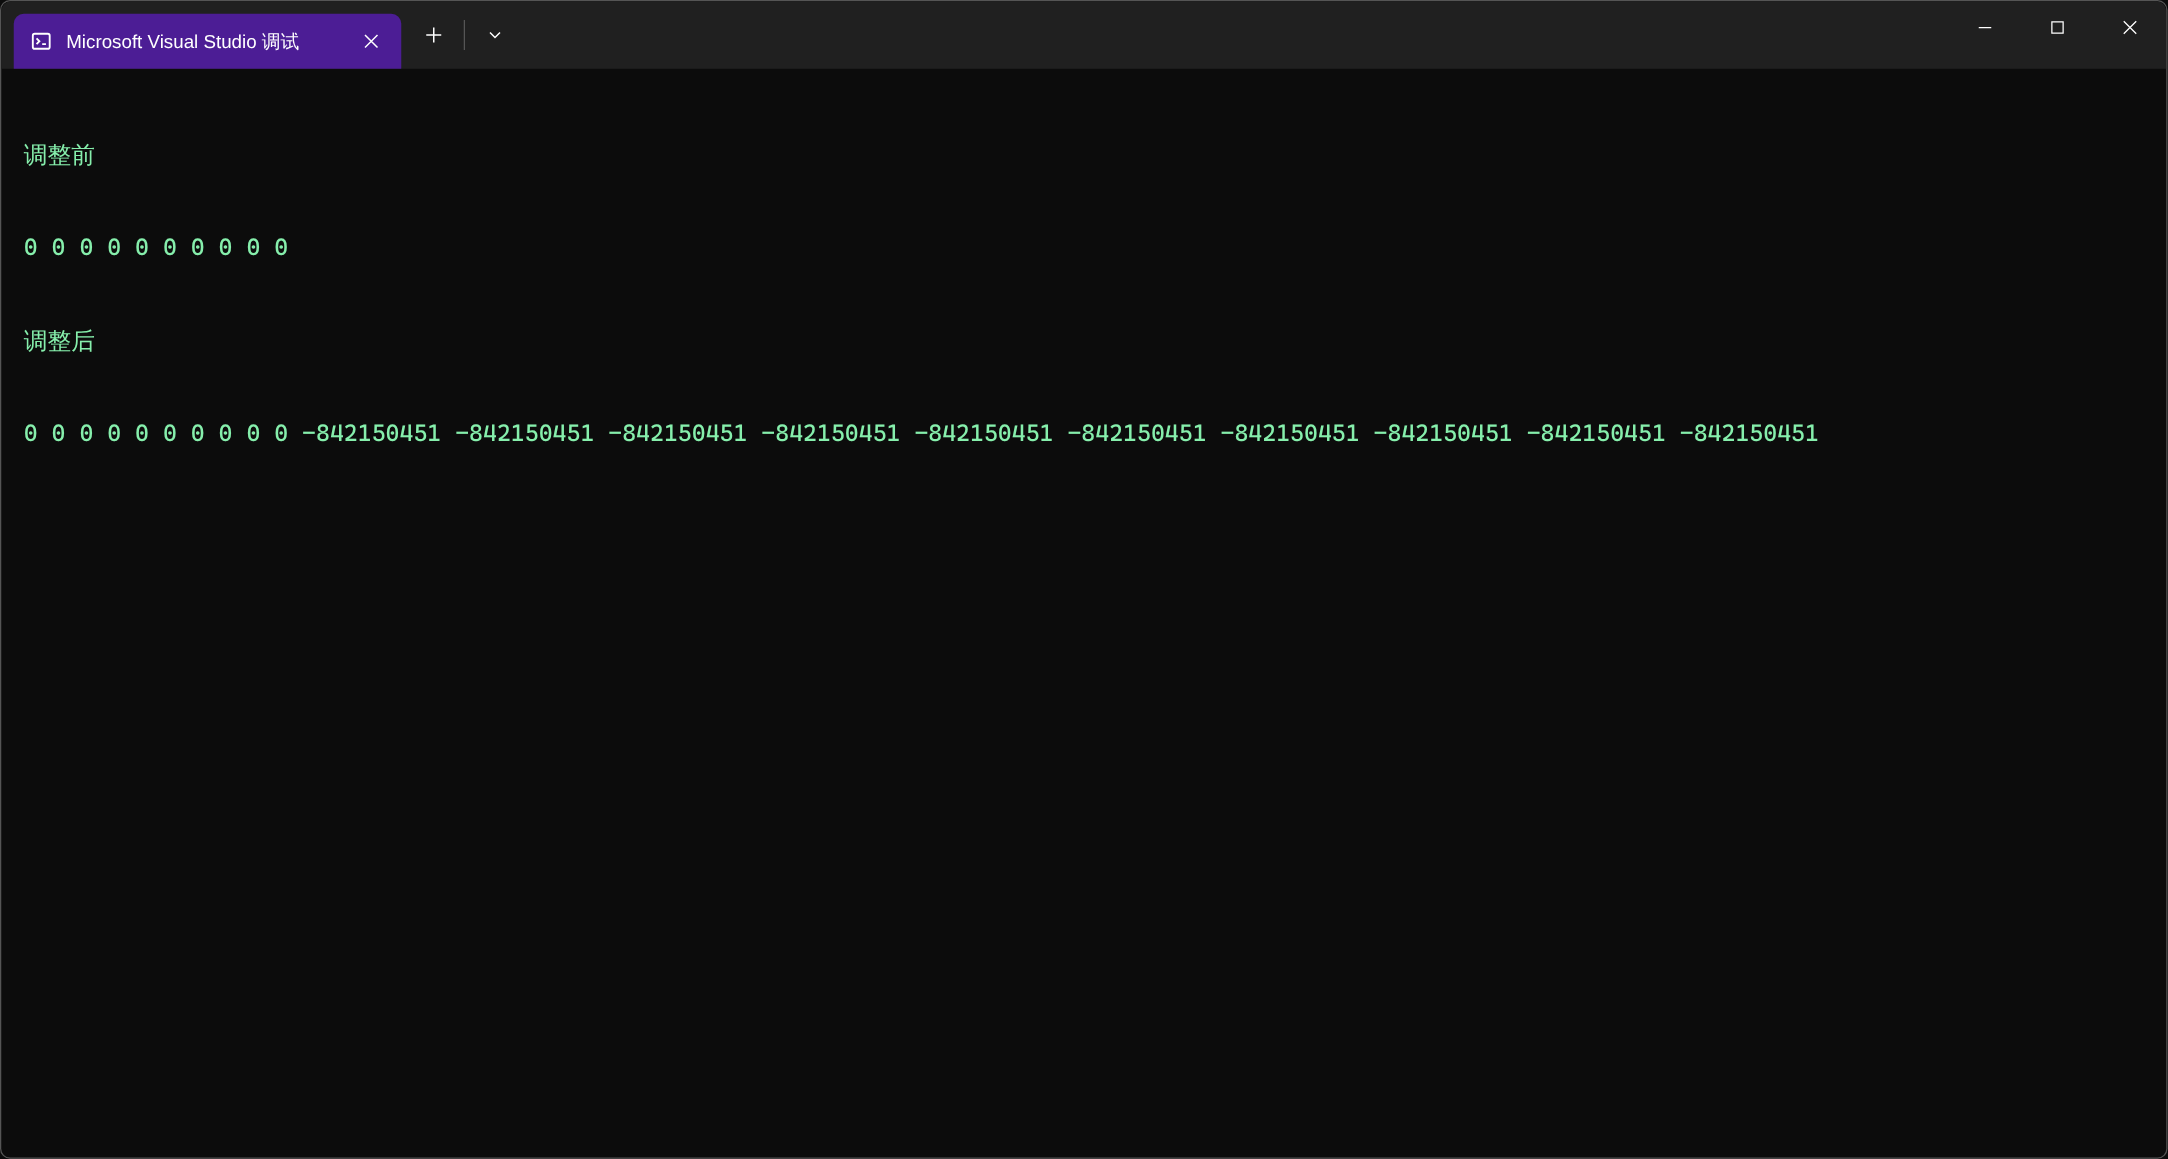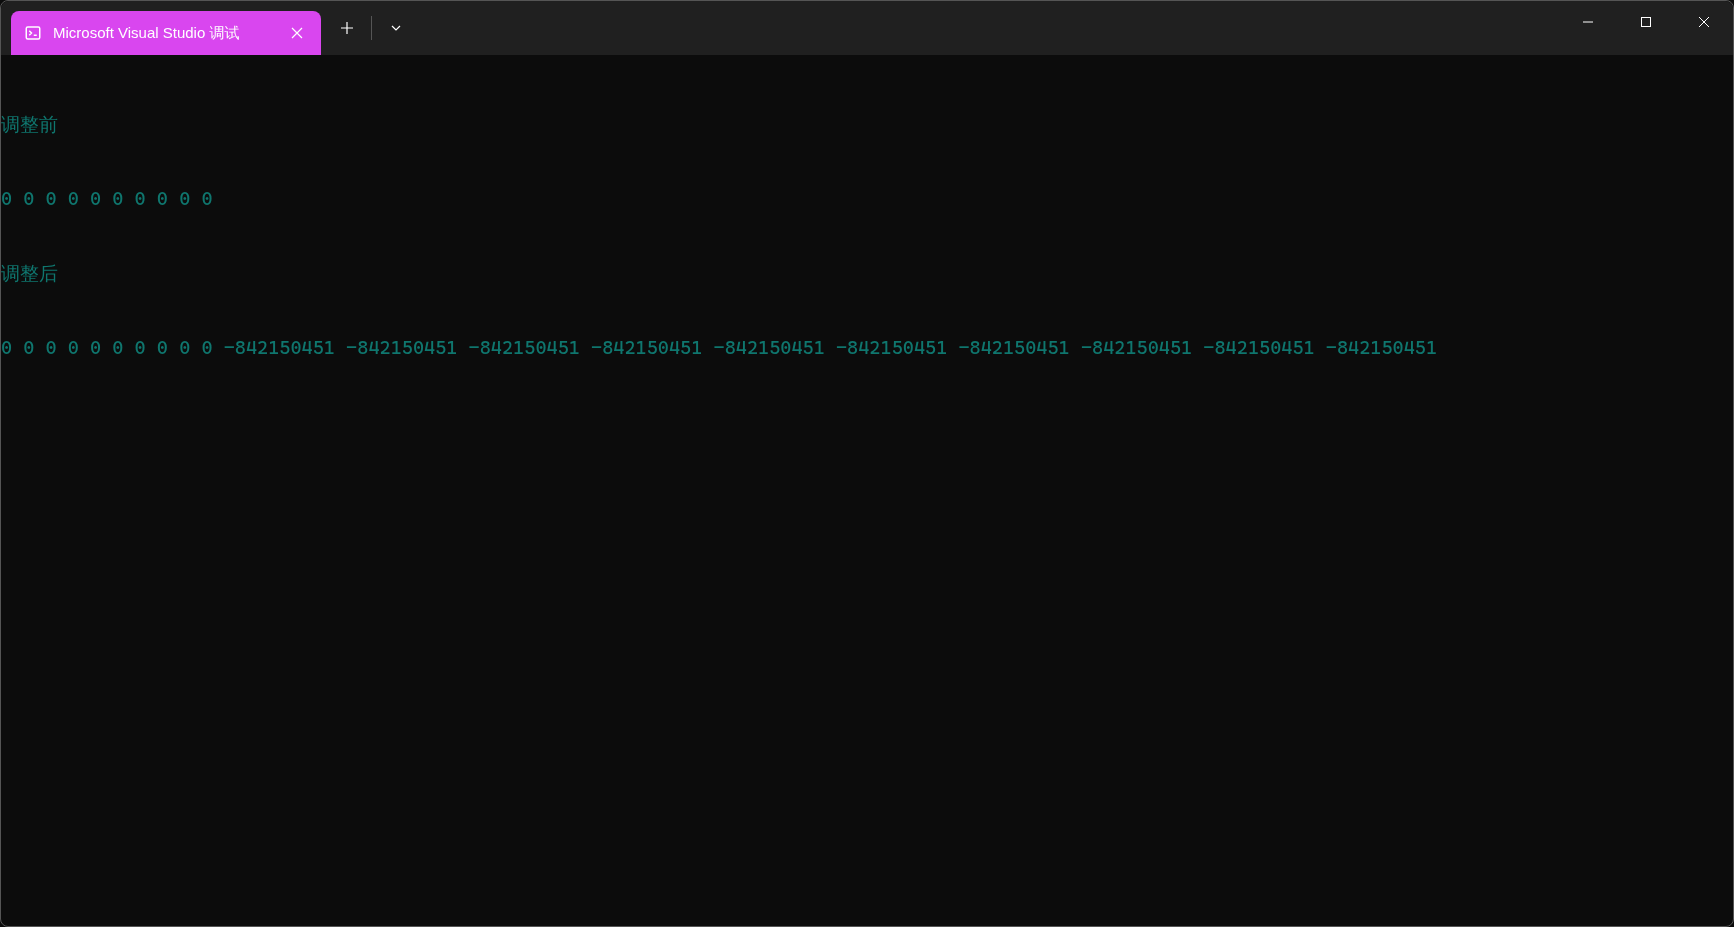--- a/index.html
+++ b/index.html
@@ -20,21 +20,21 @@
     
     .title-bar {
       background: #202020;
       height: 54px;
       display: flex;
       align-items: center;
       border-radius: 8px 8px 0 0;
     }
     
     .tab {
-      background: #d946ef;
+      background: #4c1d95;
       height: 44px;
       margin-top: 10px;
       margin-left: 10px;
       display: flex;
       align-items: center;
       padding: 0 12px;
       border-radius: 8px 8px 0 0;
       gap: 10px;
       min-width: 310px;
     }
@@ -119,22 +119,22 @@
       width: 58px;
       height: 42px;
       display: flex;
       align-items: center;
       justify-content: center;
       cursor: pointer;
       color: #fff;
     }
     
     .terminal-content {
-      padding: 8px 0;
-      color: #0f766e;
+      padding: 8px 18px;
+      color: #86efac;
       font-family: "Cascadia Mono", "Consolas", "Microsoft YaHei", monospace;
       font-size: 19px;
       line-height: 1.3;
       white-space: pre-wrap;
       word-break: break-all;
     }
     
     .terminal-line {
       min-height: 24px;
     }

